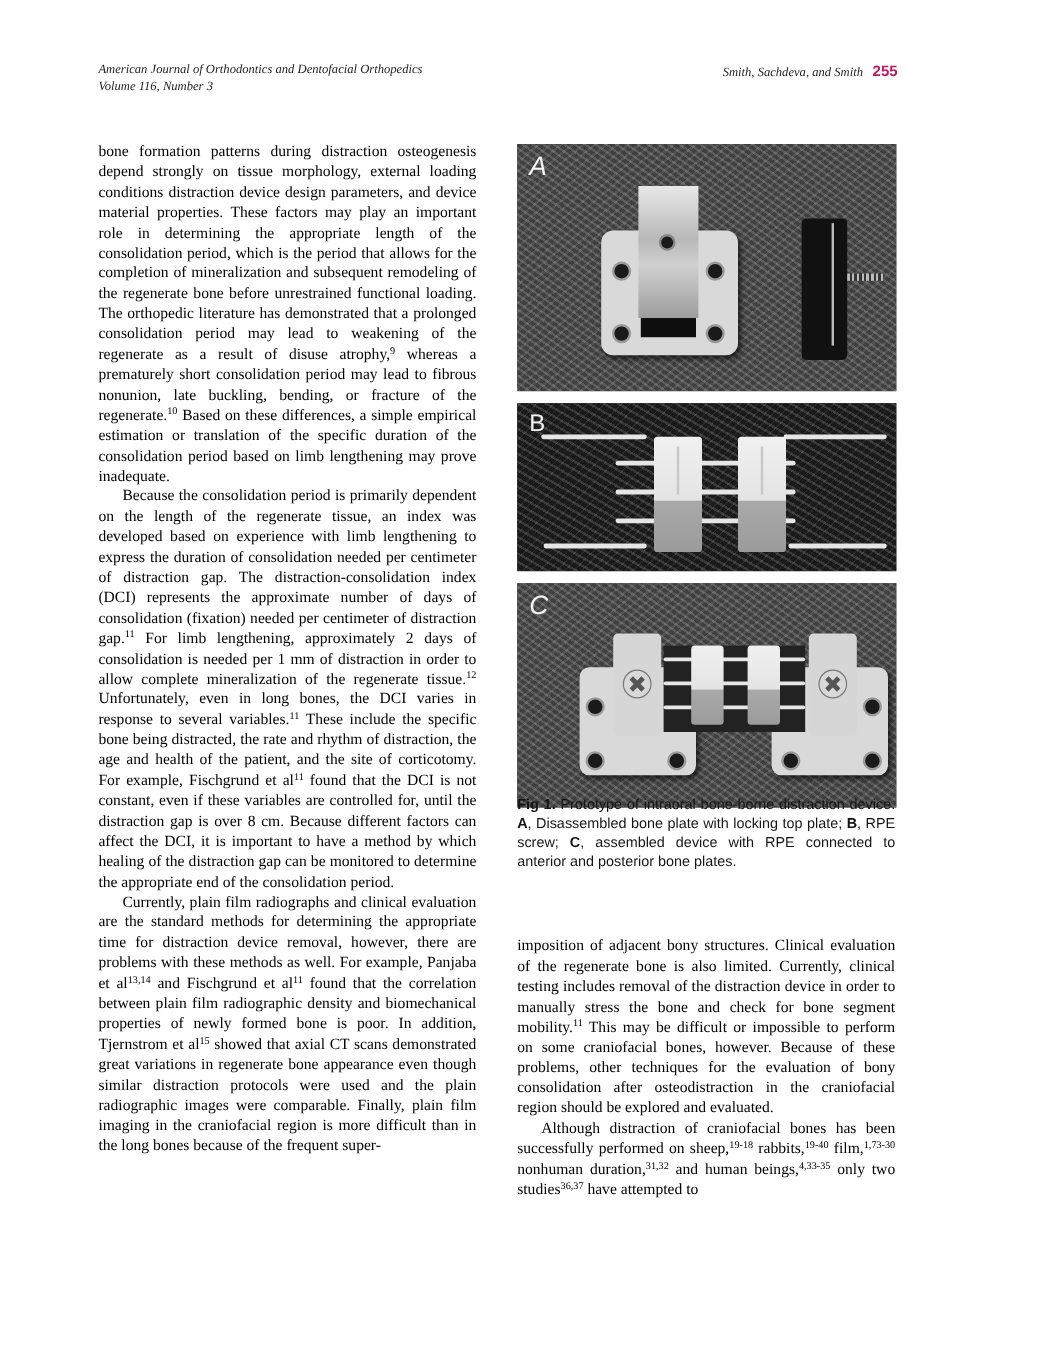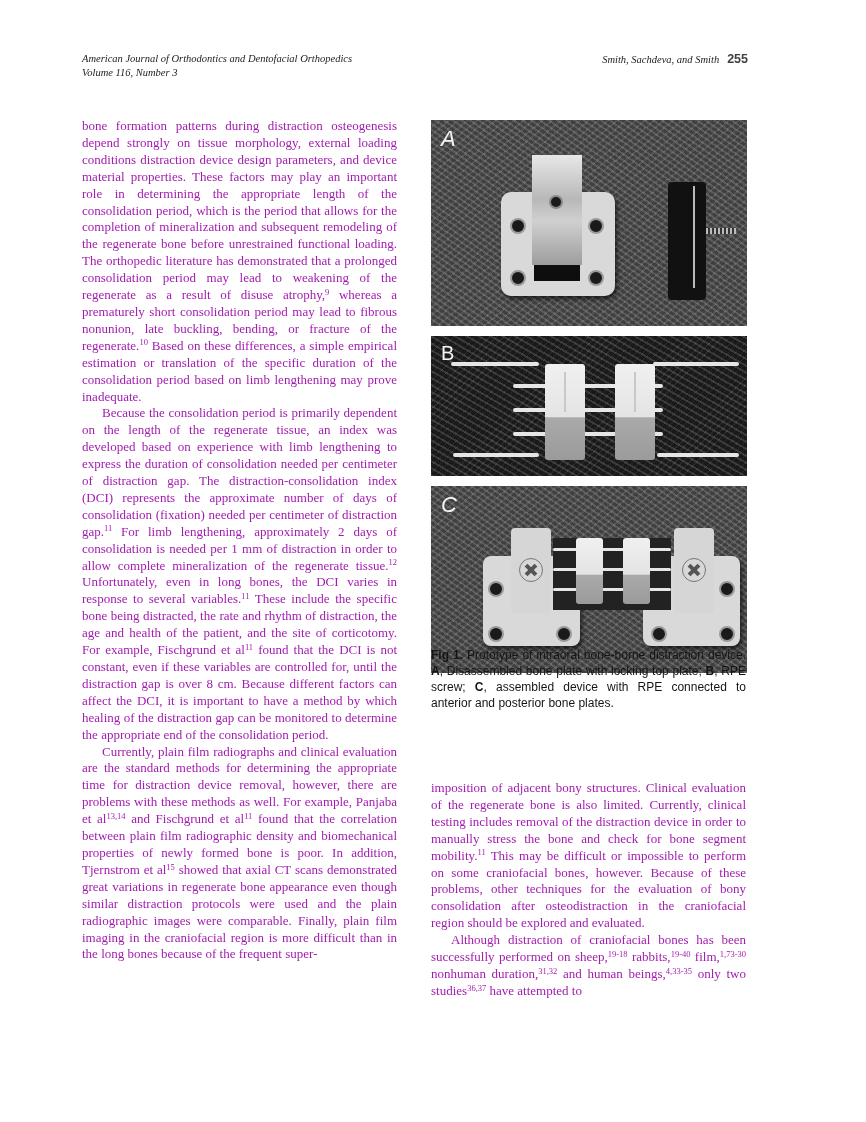--- a/index.html
+++ b/index.html
@@ -1,21 +1,21 @@
 <!DOCTYPE html>
 <html><head>
 <meta charset="utf-8">
 <style>
   html, body { margin:0; padding:0; background:#ffffff; }
   body { width:866px; height:1122px; position:relative; overflow:hidden; color:#111; }
   .running-head { position:absolute; top:52px; left:82px; width:666px; font-family:"Liberation Serif", serif; font-style:italic; font-size:10.5px; line-height:14px; color:#222; }
   .rh-left { position:absolute; left:0; top:0; }
   .rh-right { position:absolute; right:0; top:0; white-space:nowrap; }
-  .page-num { font-family:"Liberation Sans", sans-serif; font-style:normal; font-weight:bold; font-size:12.5px; margin-left:8px; color:#404040; }
-  .col { position:absolute; font-family:"Liberation Serif", serif; font-size:13px; line-height:16.9px; text-align:justify; color:#a21caf; }
+  .page-num { font-family:"Liberation Sans", sans-serif; font-style:normal; font-weight:bold; font-size:12.5px; margin-left:8px; color:#be185d; }
+  .col { position:absolute; font-family:"Liberation Serif", serif; font-size:13px; line-height:16.9px; text-align:justify; color:#000000; }
   .col p { margin:0; }
   .col p.indent { text-indent:20px; }
   .col-left { left:82px; top:118px; width:315px; }
   .col-right { left:431px; top:780px; width:315px; }
   sup { font-size:8.5px; line-height:0; vertical-align:super; position:relative; top:1px; }
   .figure { position:absolute; left:431px; width:316px; background:#3a3a3a; overflow:hidden; }
   .fig-a { top:120px; height:206px; }
   .fig-b { top:336px; height:140px; background:#1f1f1f; }
   .fig-c { top:486px; height:187px; }
   .texture { position:absolute; inset:0;
@@ -32,21 +32,21 @@
   .hole { position:absolute; width:12px; height:12px; border-radius:50%; background:#1a1a1a; border:2px solid #9a9a9a; }
   .metal { position:absolute; background:linear-gradient(180deg,#e8e8e8,#b8b8b8 40%,#d0d0d0 60%,#9d9d9d); }
   .dark { position:absolute; background:#0e0e0e; }
   .rod { position:absolute; height:4px; background:#e6e6e6; border-radius:2px; }
   .block { position:absolute; background:linear-gradient(180deg,#f0f0f0 0,#e4e4e4 55%,#a9a9a9 56%,#9b9b9b 100%); border-radius:3px; }
   .arrow { position:absolute; width:2px; background:#c8c8c8; }
   .screw-head { position:absolute; width:22px; height:22px; border-radius:50%; border:1.5px solid #777; background:#d8d8d8; }
   .screw-head::before, .screw-head::after { content:""; position:absolute; background:#555; left:50%; top:50%; }
   .screw-head::before { width:14px; height:4px; transform:translate(-50%,-50%) rotate(45deg); }
   .screw-head::after { width:14px; height:4px; transform:translate(-50%,-50%) rotate(-45deg); }
-  .caption { position:absolute; left:431px; top:647px; width:315px; font-family:"Liberation Sans", sans-serif; font-size:12px; line-height:16px; text-align:justify; color:#151515; }
+  .caption { position:absolute; left:431px; top:662px; width:315px; font-family:"Liberation Sans", sans-serif; font-size:12px; line-height:16px; text-align:justify; color:#151515; }
   .caption b { font-weight:bold; }
 </style>
 </head>
 <body>
 
 <div class="running-head">
   <div class="rh-left">
     <div>American Journal of Orthodontics and Dentofacial Orthopedics</div>
     <div>Volume 116, Number 3</div>
   </div>

